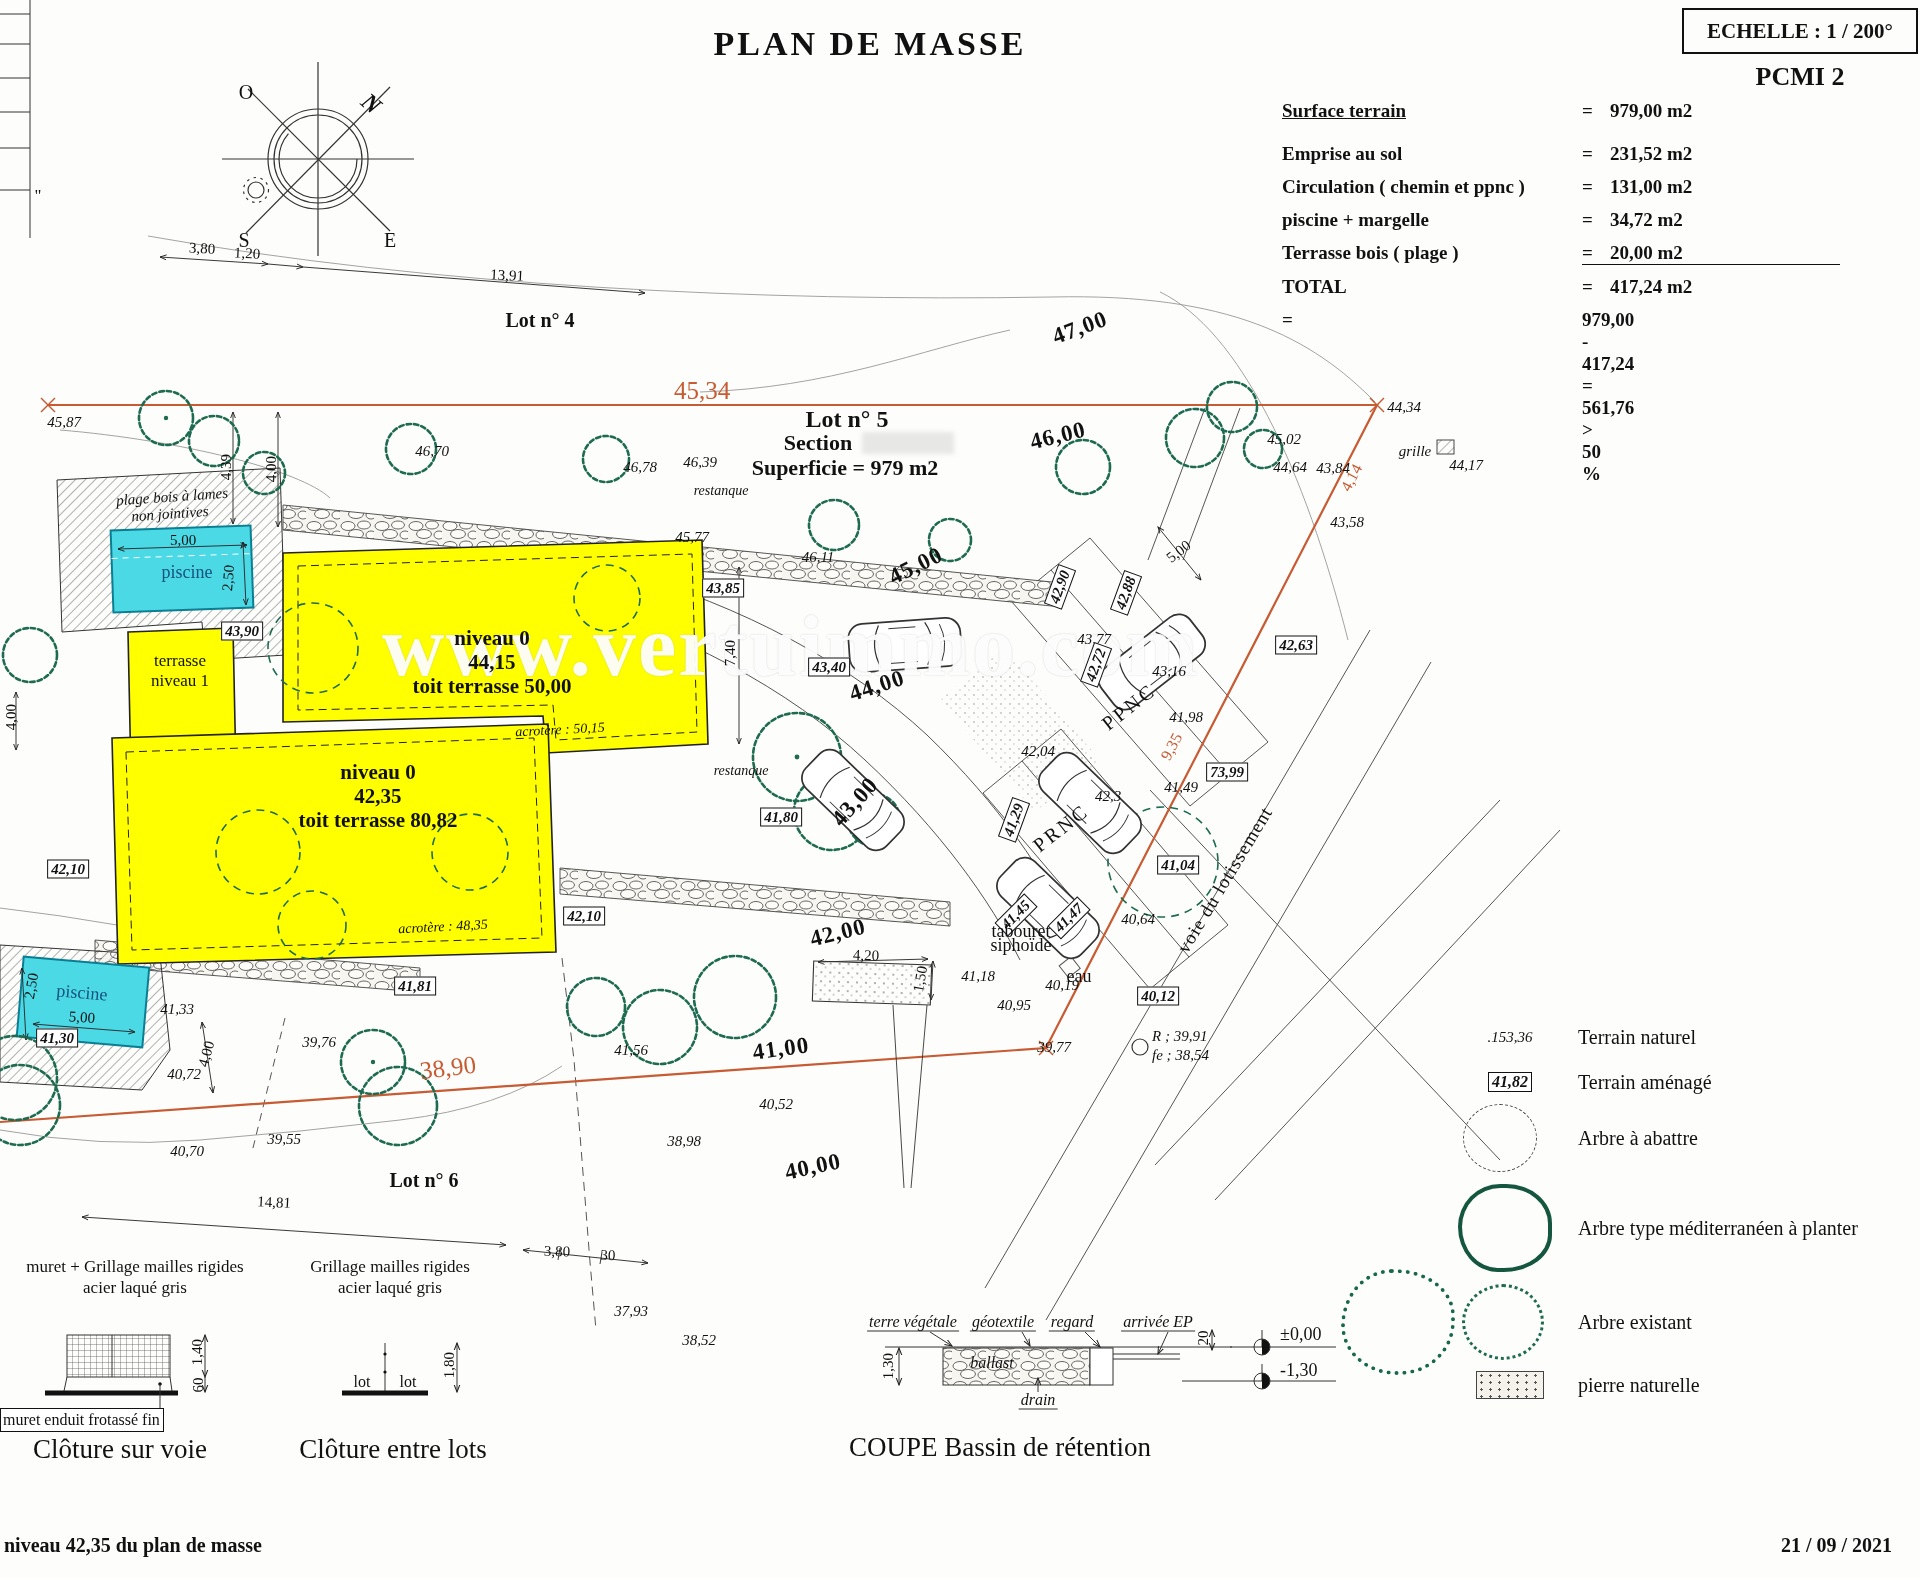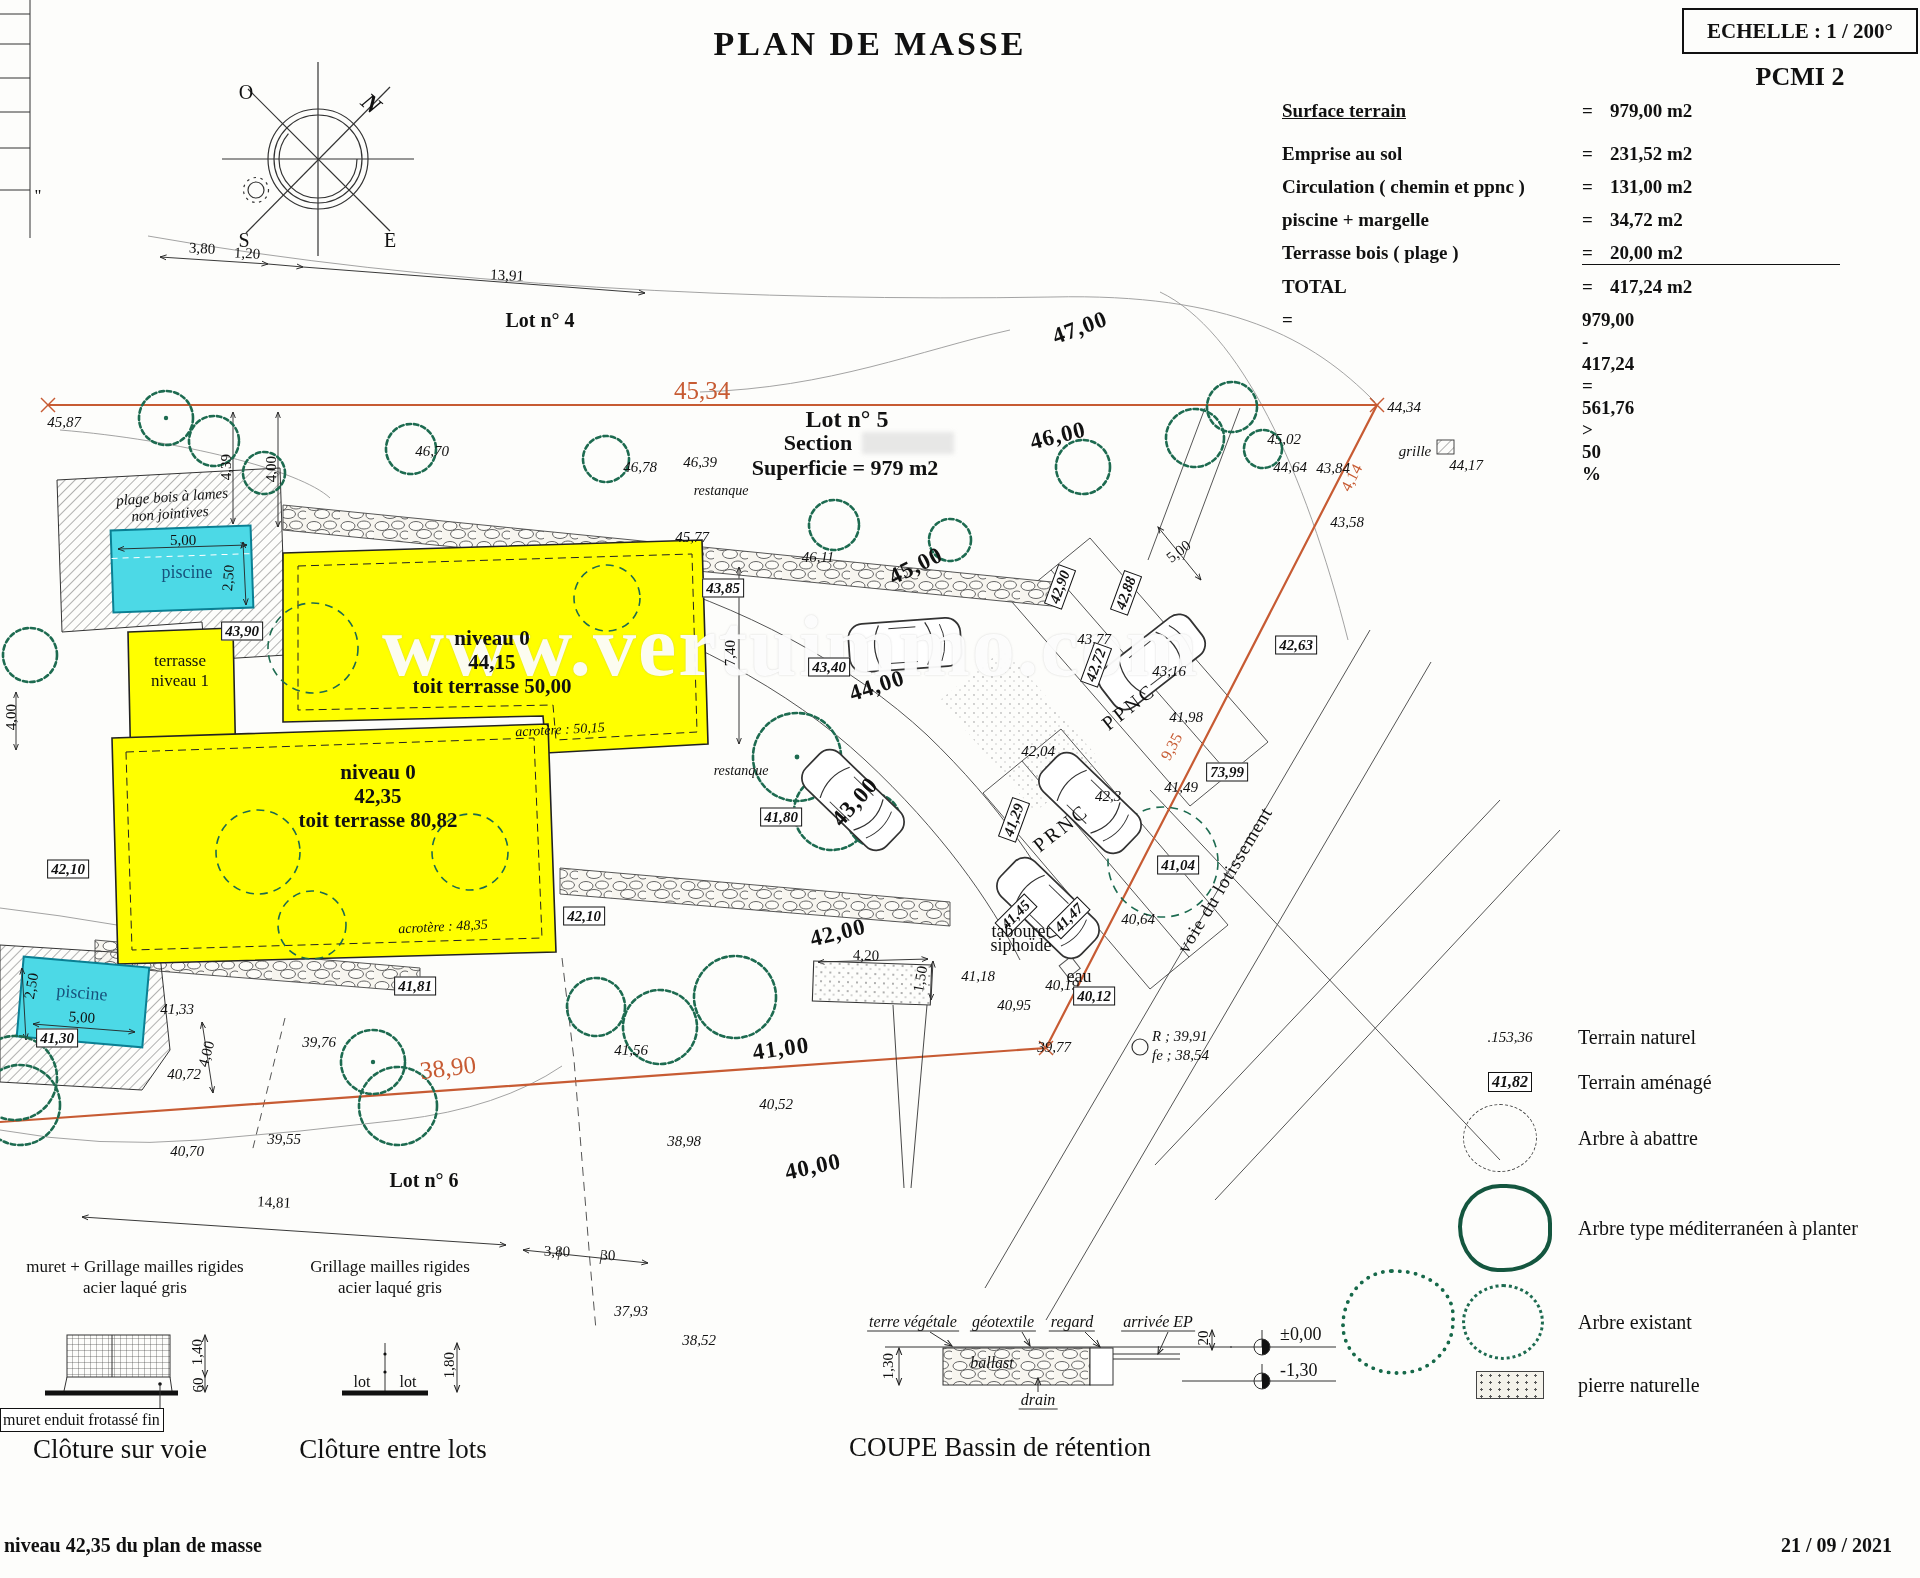--- a/index.html
+++ b/index.html
@@ -506,21 +506,21 @@
       <div class="lbl bx" style="left: 584px; top: 916px; transform: translate(-50%, -50%);">42,10</div>
       <div class="lbl bx" style="left: 415px; top: 986px; transform: translate(-50%, -50%);">41,81</div>
       <div class="lbl bx" style="left: 57px; top: 1038px; transform: translate(-50%, -50%);">41,30</div>
       <div class="lbl bx" style="left: 1060px; top: 587px; transform: translate(-50%, -50%) rotate(-70deg);">42,90</div>
       <div class="lbl bx" style="left: 1126px; top: 593px; transform: translate(-50%, -50%) rotate(-70deg);">42,88</div>
       <div class="lbl bx" style="left: 1096px; top: 665px; transform: translate(-50%, -50%) rotate(-70deg);">42,72</div>
       <div class="lbl bx" style="left: 1014px; top: 820px; transform: translate(-50%, -50%) rotate(-70deg);">41,29</div>
       <div class="lbl bx" style="left: 1296px; top: 645px; transform: translate(-50%, -50%);">42,63</div>
       <div class="lbl bx" style="left: 1227px; top: 772px; transform: translate(-50%, -50%);">73,99</div>
       <div class="lbl bx" style="left: 1178px; top: 865px; transform: translate(-50%, -50%);">41,04</div>
-      <div class="lbl bx" style="left: 1094px; top: 996px; transform: translate(-50%, -50%);">40,12</div>
+      <div class="lbl bx" style="left: 1158px; top: 996px; transform: translate(-50%, -50%);">40,12</div>
       <div class="lbl bx" style="left: 1016px; top: 915px; transform: translate(-50%, -50%) rotate(-45deg);">41,45</div>
       <div class="lbl bx" style="left: 1069px; top: 918px; transform: translate(-50%, -50%) rotate(-45deg);">41,47</div>
       <div class="lbl dim" style="left: 183px; top: 541px; transform: translate(-50%, -50%);">5,00</div>
       <div class="lbl dim" style="left: 229px; top: 578px; transform: translate(-50%, -50%) rotate(-85deg);">2,50</div>
       <div class="lbl dim" style="left: 82px; top: 1018px; transform: translate(-50%, -50%) rotate(4deg);">5,00</div>
       <div class="lbl dim" style="left: 32px; top: 986px; transform: translate(-50%, -50%) rotate(-80deg);">2,50</div>
       <div class="lbl dim" style="left: 227px; top: 467px; transform: translate(-50%, -50%) rotate(-90deg);">4,39</div>
       <div class="lbl dim" style="left: 272px; top: 469px; transform: translate(-50%, -50%) rotate(-90deg);">4,00</div>
       <div class="lbl dim" style="left: 731px; top: 653px; transform: translate(-50%, -50%) rotate(-90deg);">7,40</div>
       <div class="lbl dim" style="left: 12px; top: 717px; transform: translate(-50%, -50%) rotate(-90deg);">4,00</div>

